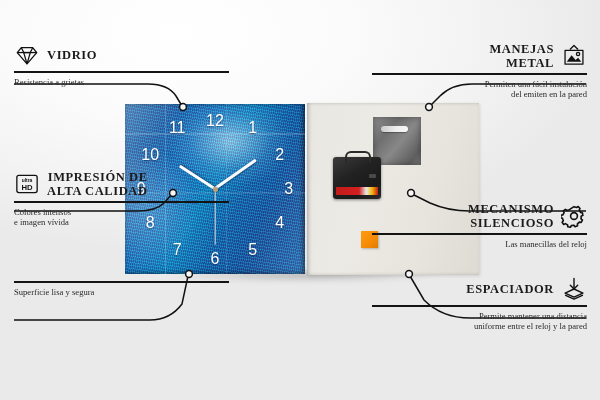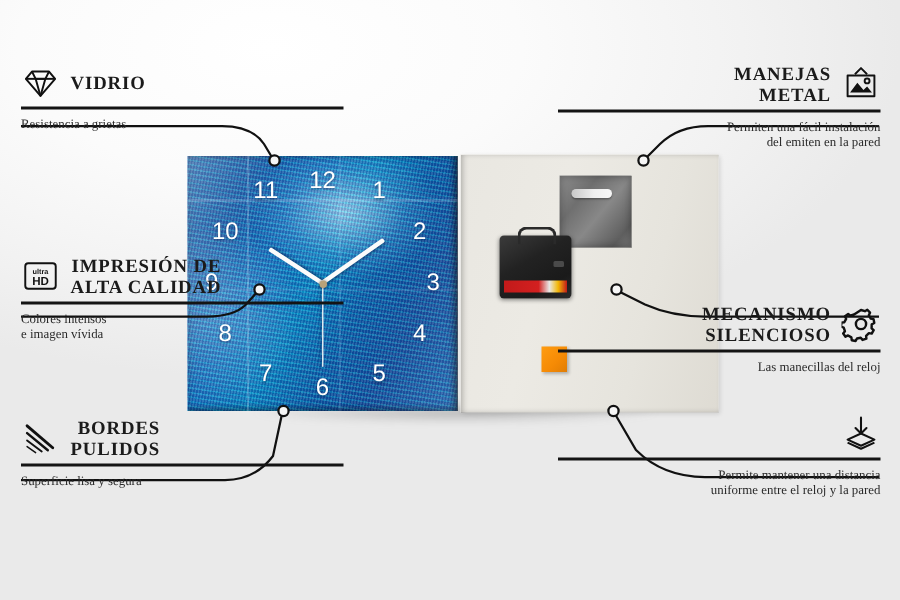--- a/index.html
+++ b/index.html
@@ -224,36 +224,20 @@
         <div class="title">IMPRESIÓN DE</div>
         <div class="title">ALTA CALIDAD</div>
       </div>
     </div>
     <div class="rule"></div>
     <div class="desc">Colores intensos</div>
     <div class="desc">e imagen vívida</div>
   </div>
 
   <div class="feat left" id="f-edges">
-    <div class="head">
-      <span class="ico">
-        <svg viewBox="0 0 32 32">
-            <g stroke="#111" stroke-linecap="round">
-          <path d="M5 6 L26 24" stroke-width="2.4"></path>
-              <path d="M5 12 L22 26" stroke-width="2"></path>
-              <path d="M5 18 L17 27" stroke-width="1.6"></path>
-              <path d="M5 23 L12 28" stroke-width="1.2"></path>
-        </g>
-          </svg>
-      </span>
-      <div>
-        <div class="title">BORDES</div>
-        <div class="title">PULIDOS</div>
-      </div>
-    </div>
     <div class="rule"></div>
     <div class="desc">Superficie lisa y segura</div>
   </div>
 
   <div class="feat right" id="f-handles">
     <div class="head">
       <div>
         <div class="title">MANEJAS</div>
         <div class="title">METAL</div>
       </div>
@@ -288,20 +272,21 @@
           </svg>
       </span>
     </div>
     <div class="rule"></div>
     <div class="desc">Las manecillas del reloj</div>
   </div>
 
   <div class="feat right" id="f-foam">
     <div class="head">
       <div>
+        <div class="title">ESPACIADOR</div>
       </div>
       <span class="ico">
         <svg viewBox="0 0 32 32">
             <g fill="none" stroke="#111" stroke-width="1.7" stroke-linejoin="round">
           <path d="M16 3 V12 M16 16 L11.5 11.5 M16 16 L20.5 11.5" stroke-linecap="round"></path>
           <path d="M16 12 V16"></path>
           <path d="M16 16 L27 21 L16 26 L5 21 Z"></path>
           <path d="M5 23.5 L16 28.5 L27 23.5"></path>
         </g>
           </svg>

